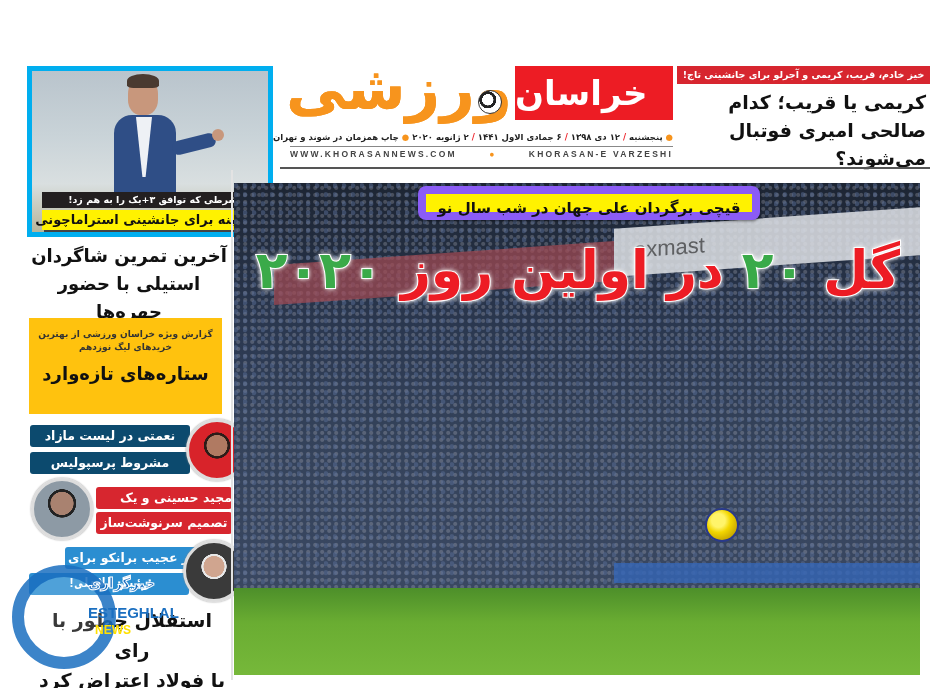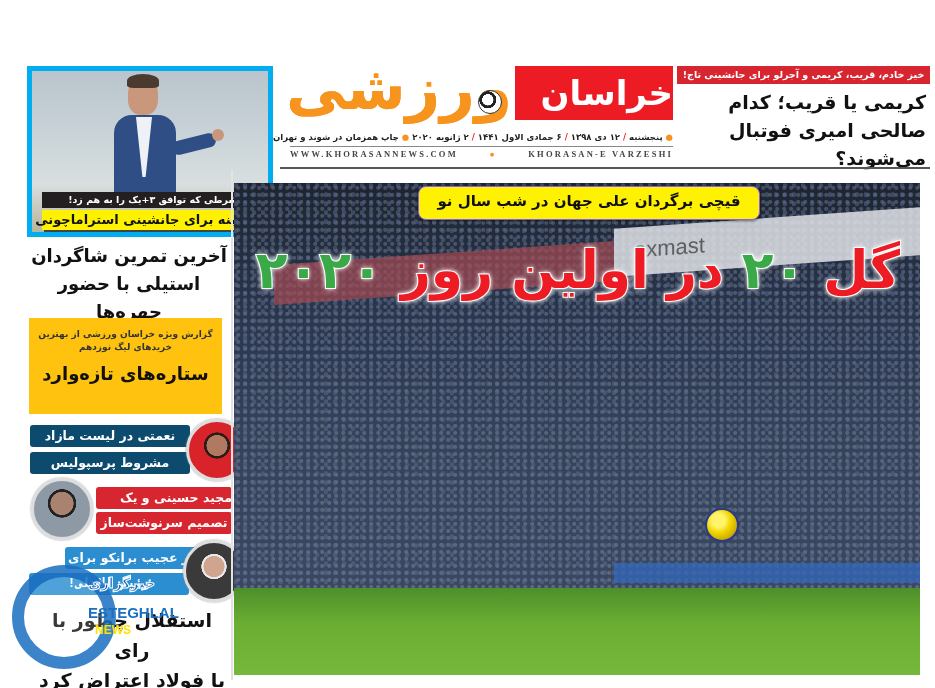--- a/index.html
+++ b/index.html
@@ -2,27 +2,27 @@
 <html><head>
   <meta charset="utf-8">
   <style>
     * { box-sizing: border-box; margin: 0; padding: 0; }
     html, body { width: 935px; height: 688px; overflow: hidden; background: #ffffff; }
     body { position: relative; font-family: "DejaVu Sans", sans-serif; direction: rtl; }
 
     
     .masthead { position: absolute; left: 290px; top: 48px; width: 383px; height: 118px; }
     .logo-red { position: absolute; left: 225px; top: 18px; width: 158px; height: 54px; background: #ed1c24; }
-    .logo-red-text { position: absolute; left: 0; top: 0; width: 100%; height: 100%; color: #fff; font-family: "DejaVu Sans", sans-serif; font-weight: bold; font-size: 34px; line-height: 54px; text-align: right; }
+    .logo-red-text { position: absolute; left: 0; top: 0; width: 100%; height: 100%; color: #fff; font-family: "DejaVu Sans", sans-serif; font-weight: bold; font-size: 34px; line-height: 54px; text-align: left; }
     .logo-orange { position: absolute; left: 0; top: 0; width: 222px; height: 80px; color: #f7941d; font-weight: bold; font-size: 60px; line-height: 80px; text-align: center; letter-spacing: -2px; text-shadow: 0 0 0 #f7941d; }
     .logo-ball { position: absolute; left: 188px; top: 42px; width: 24px; height: 24px; border-radius: 50%; background: radial-gradient(circle at 40% 40%, #fff 0 30%, #222 31% 45%, #fff 46%); border: 1px solid #333; }
     .dateline { position: absolute; left: 0; top: 82px; width: 383px; height: 14px; font-size: 8.5px; font-weight: bold; color: #222; text-align: right; white-space: nowrap; line-height: 14px; }
     .dateline .dot { color: #f7941d; }
     .dateline .sep { color: #ed1c24; }
-    .webline { position: absolute; left: 0; top: 98px; width: 383px; height: 14px; border-top: 1px solid #888; font-family: Liberation Serif, serif; font-size: 8.5px; font-weight: bold; color: #444; direction: ltr; line-height: 14px; display: flex; justify-content: space-between; letter-spacing: 2.2px; }
+    .webline { position: absolute; left: 0; top: 98px; width: 383px; height: 14px; border-top: 1px solid #888; font-family: Liberation Sans, sans-serif; font-size: 8.5px; font-weight: bold; color: #444; direction: ltr; line-height: 14px; display: flex; justify-content: space-between; letter-spacing: 2.2px; }
     .webline .dot { color: #f7941d; }
     .masthead-rule { position: absolute; left: 280px; top: 167px; width: 398px; height: 2px; background: #555; }
 
     
     .top-right { position: absolute; left: 677px; top: 66px; width: 253px; height: 100px; }
     .tr-kicker { position: absolute; right: 0; top: 0; width: 253px; height: 18px; background: #d7262f; color: #fff; font-size: 9.5px; font-weight: bold; line-height: 18px; text-align: center; white-space: nowrap; }
     .tr-title { position: absolute; right: 4px; top: 22px; width: 250px; font-size: 19px; font-weight: bold; color: #111; line-height: 28px; text-align: right; }
     .tr-rule { position: absolute; left: 677px; top: 167px; width: 253px; height: 2px; background: #555; }
 
     
@@ -58,21 +58,21 @@
     .crowd { position: absolute; left: 0; top: 0; width: 100%; height: 420px;
       background:
         radial-gradient(circle at 20% 30%, rgba(90,110,150,0.5) 0 2px, transparent 3px) 0 0/9px 9px,
         radial-gradient(circle at 60% 70%, rgba(200,200,210,0.25) 0 1.5px, transparent 2.5px) 0 0/7px 7px,
         linear-gradient(180deg, #1d2533 0%, #2b3850 35%, #34425a 60%, #3a4862 100%); }
     .banner-white { position: absolute; left: 380px; top: 35px; width: 306px; height: 48px; background: #dfe2e6; transform: skewY(-4deg); opacity: 0.85; }
     .banner-red { position: absolute; left: 40px; top: 70px; width: 340px; height: 40px; background: #a44a52; transform: skewY(-4deg); opacity: 0.7; }
     .banner-blue { position: absolute; left: 380px; top: 380px; width: 306px; height: 20px; background: #3565b5; opacity: 0.8; }
     .pitch { position: absolute; left: 0; top: 405px; width: 100%; height: 87px; background: linear-gradient(180deg, #4d8f2a 0%, #6aad32 40%, #76b83a 100%); }
 
-    .kicker-banner { position: absolute; left: 418px; top: 186px; width: 342px; height: 34px; background: #fff200; border: 1px solid #8b5cf6; border-radius: 8px; color: #111; font-size: 15px; font-weight: bold; line-height: 28px; text-align: center; box-shadow: 0 1px 3px rgba(0,0,0,0.5); white-space: nowrap; }
+    .kicker-banner { position: absolute; left: 418px; top: 186px; width: 342px; height: 34px; background: #fff200; border: 8px solid #8b5cf6; border-radius: 8px; color: #111; font-size: 15px; font-weight: bold; line-height: 28px; text-align: center; box-shadow: 0 1px 3px rgba(0,0,0,0.5); white-space: nowrap; }
 
     .big-headline { position: absolute; left: 300px; top: 228px; width: 600px; height: 84px; text-align: center; font-size: 52px; font-weight: bold; line-height: 84px; white-space: nowrap; direction: rtl; letter-spacing: -1px; }
     .big-headline .red { color: #ed1c24; -webkit-text-stroke: 2px #fff; paint-order: stroke fill; text-shadow: 0 0 4px #fff, 0 0 6px #fff; }
     .big-headline .green { color: #3aaa49; -webkit-text-stroke: 2px #fff; paint-order: stroke fill; text-shadow: 0 0 4px #fff, 0 0 6px #fff; }
 
     .ball { position: absolute; left: 471px; top: 325px; width: 34px; height: 34px; border-radius: 50%; background: radial-gradient(circle at 38% 35%, #fff46a 0 25%, #f2d600 45%, #c9a800 75%); border: 2px solid #2a3a8a; }
 
     
     .player { position: absolute; }
 

